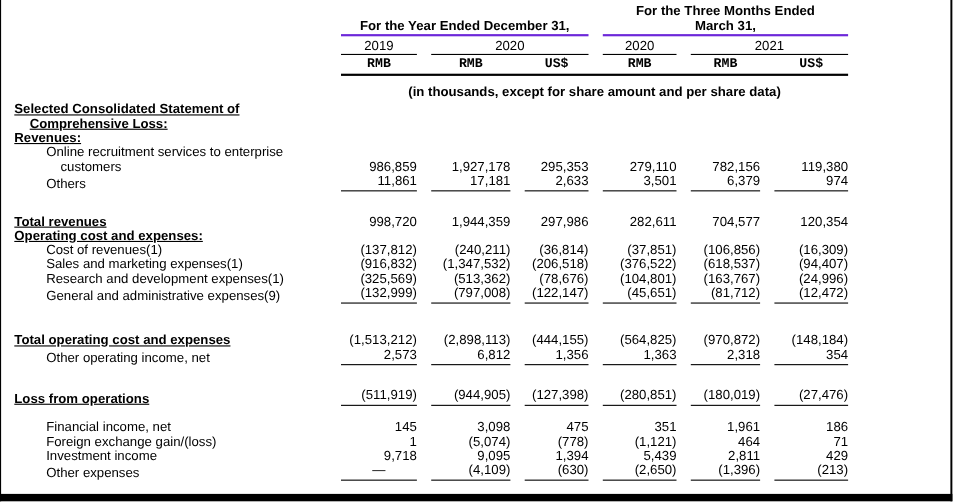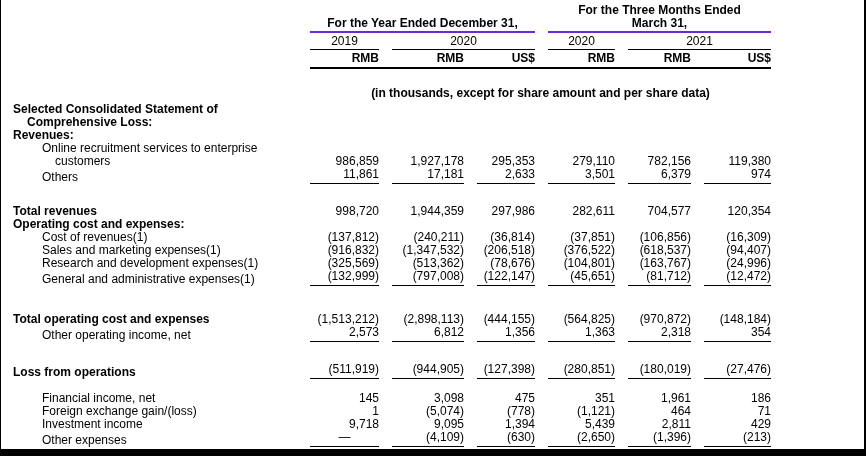--- a/index.html
+++ b/index.html
@@ -8,34 +8,34 @@
     background:#ffffff; color:#000;
     border-left:1px solid #000; border-right:2px solid #000; border-bottom:7px solid #000;
     padding-top:4px; overflow:hidden;
     font-family:"Liberation Sans", sans-serif; font-size:12px;
   }
   table.fin {
     border-collapse:separate; border-spacing:13px 0; margin-left:-9px;
     table-layout:fixed;
   }
   td { padding:0; vertical-align:bottom; line-height:13px; }
-  .b { font-weight:bold; }
+  .b { font-weight:bold;text-decoration:underline; }
   .lbl { }
   .indent0 { padding-left:22px; text-indent:-14px; }
   .indent1 { padding-left:50px; text-indent:-13px; }
   .val { text-align:right; white-space:nowrap; }
   .ul  { border-bottom:1px solid #000; padding-bottom:2px; }
   .dash { text-align:center; }
   .grp { text-align:center; font-weight:bold; border-bottom:2px solid #6d28d9; padding-bottom:1px; }
   .grp div { line-height:13px; }
   .yr  { text-align:center; font-weight:normal; border-bottom:1px solid #000; padding-bottom:1px; padding-top:2px; }
-  .cur { text-align:right; font-weight:bold; padding-top:2px; }
+  .cur { text-align:center; font-weight:bold; padding-top:2px;font-family:Liberation Mono, monospace; }
   .lineRow td { line-height:0; height:4px; }
   .hline { height:2px; background:#000; margin-top:1px; }
-  .note { text-align:center; font-weight:bold; white-space:nowrap; padding-top:18px; padding-bottom:3px; }
+  .note { text-align:center; font-weight:bold; white-space:nowrap; padding-top:8px; padding-bottom:3px; }
   tr.spacer td { line-height:1px; }
 </style>
 </head>
 <body>
 
 <div class="page">
   <table class="fin">
     <colgroup>
       <col style="width:292px">
       <col style="width:69px">
@@ -162,21 +162,21 @@
         <tr>
           <td class="lbl indent1">Research and development expenses(1)</td>
           <td class="val">(325,569)</td>
           <td class="val">(513,362)</td>
           <td class="val">(78,676)</td>
           <td class="val">(104,801)</td>
           <td class="val">(163,767)</td>
           <td class="val">(24,996)</td>
         </tr>
         <tr>
-          <td class="lbl indent1">General and administrative expenses(1)</td>
+          <td class="lbl indent1">General and administrative expenses(9)</td>
           <td class="val ul">(132,999)</td>
           <td class="val ul">(797,008)</td>
           <td class="val ul">(122,147)</td>
           <td class="val ul">(45,651)</td>
           <td class="val ul">(81,712)</td>
           <td class="val ul">(12,472)</td>
         </tr>
         <tr class="spacer">
           <td colspan="7" style="height: 27px;"></td>
         </tr>

